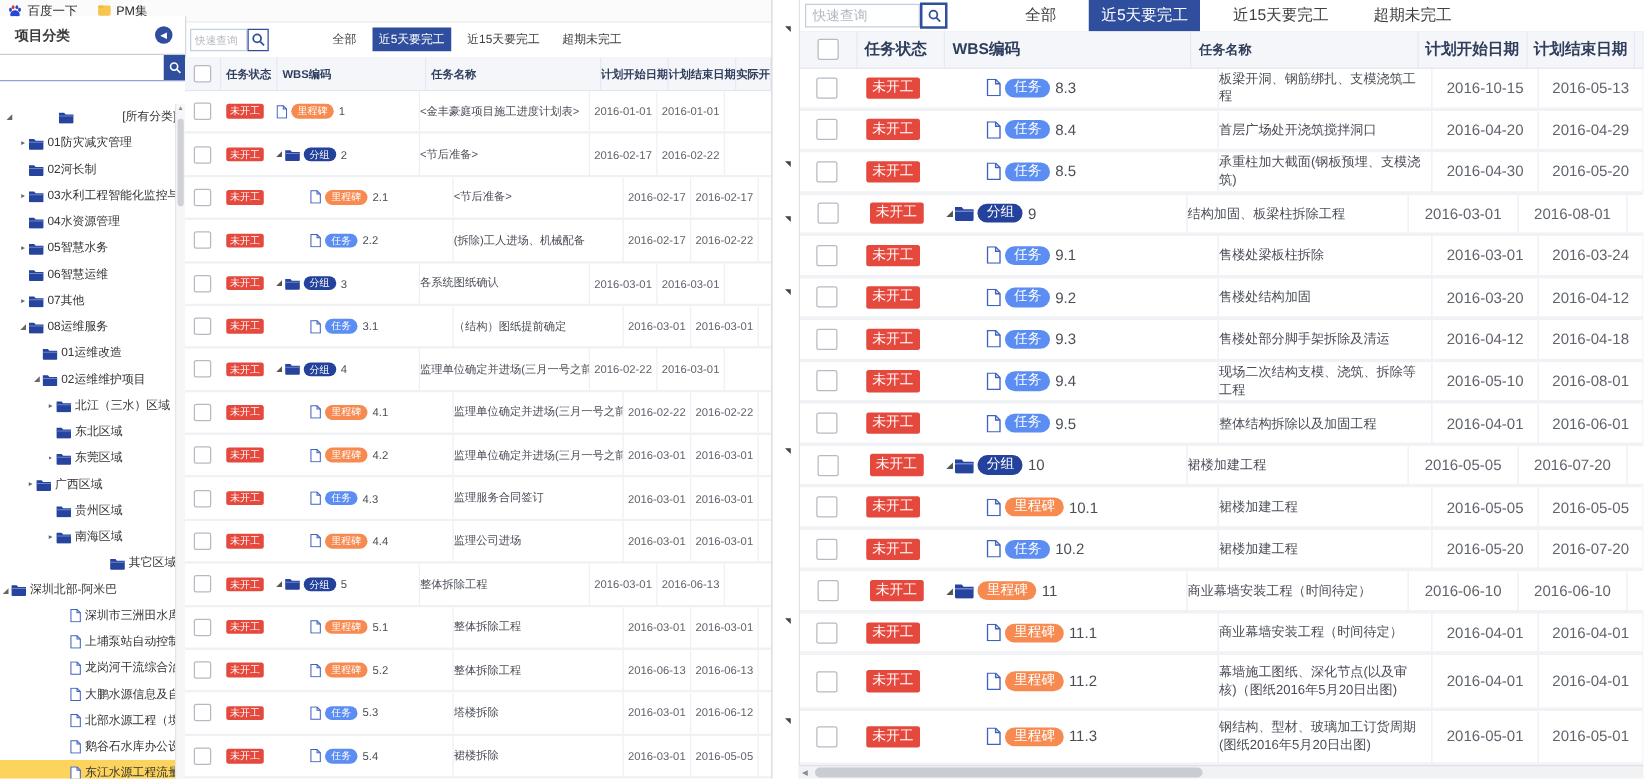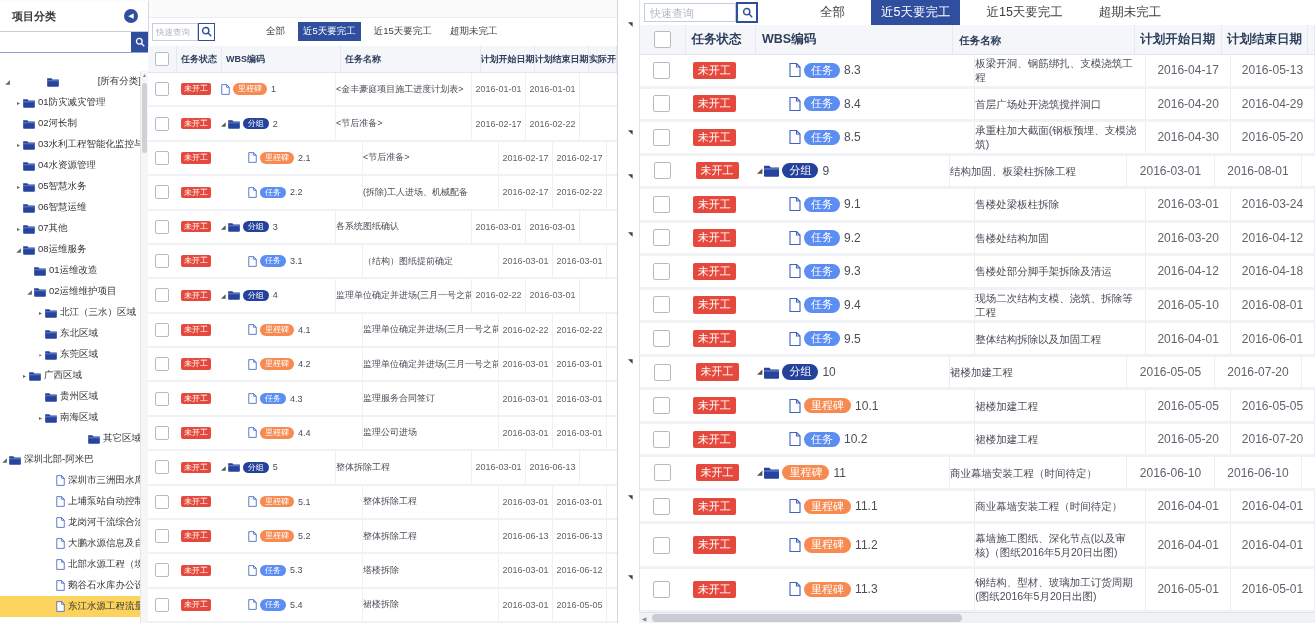--- a/index.html
+++ b/index.html
@@ -5,21 +5,21 @@
   html,body{margin:0;padding:0}
   body{width:1315px;height:623px;overflow:hidden;position:relative;background:#fff;
        font-family:"Liberation Sans","DejaVu Sans",sans-serif;color:#333;font-size:9px}
   .abs{position:absolute}
   
   #bookmarks{left:0;top:0;width:617px;height:17px;background:#fbfbfc;border-bottom:1px solid #ececec;
              display:flex;align-items:center;gap:16px;padding-left:6px;font-size:10px;color:#2b2b2b}
   .bm{display:flex;align-items:center;gap:4px;cursor:pointer}
   .bm svg{display:block}
   
-  #sidebar{left:0;top:1px;width:148px;bottom:0;background:#fff;border-right:1px solid #d5d8dd}
+  #sidebar{left:0;top:13px;width:148px;bottom:0;background:#fff;border-right:1px solid #d5d8dd}
   #sb-head{height:30px;display:flex;align-items:center;justify-content:space-between;
            padding:0 10px 0 12px;font-size:11px;font-weight:bold;color:#3a3a3a}
   .collapse-circle{width:14px;height:14px;border-radius:50%;background:#2f4f9e;color:#fff;
            font-size:7px;display:flex;align-items:center;justify-content:center}
   #sb-search{height:20px;display:flex;border-top:1px solid #c9cdd6;border-bottom:1px solid #8fa3d4}
   #sb-search input{flex:1;min-width:0;border:0;outline:0;font-size:9px;padding:0 4px}
   .sb-btn{width:17px;background:#2f4f9e;color:#fff;border:0;display:flex;align-items:center;justify-content:center;padding:0}
   #tree{position:absolute;top:70px;bottom:0;left:0;right:7px;overflow:hidden;font-size:9.5px;color:#333}
   .trow{height:21px;display:flex;align-items:center;white-space:nowrap;overflow:hidden;cursor:pointer}
   .trow.sel{background:#fbd35d}
@@ -859,21 +859,21 @@
             <span class="wi">
               <svg class="svg-file" viewBox="0 0 12 14" width="12" height="14">
                 <path d="M1 .5 h6.5 L11 4 v9.5 H1 Z" fill="#fff" stroke="#3f62c1" stroke-width="1.1"></path>
                 <path d="M7.5 .5 V4 H11" fill="none" stroke="#3f62c1" stroke-width="1.1"></path>
               </svg>
             </span>
             <span class="badge pill b-task">任务</span>
             <span class="wbs-code">8.3</span>
           </div>
           <div class="cell c3 nm">板梁开洞、钢筋绑扎、支模浇筑工程</div>
-          <div class="cell c4 dt">2016-04-17</div>
+          <div class="cell c4 dt">2016-10-15</div>
           <div class="cell c5 dt">2016-05-13</div>
           <div class="cell c6"></div>
         </div>
         <div class="brow">
           <div class="cell c0">
             <span class="cb"></span>
           </div>
           <div class="cell c1">
             <span class="badge b-status">未开工</span>
           </div>

